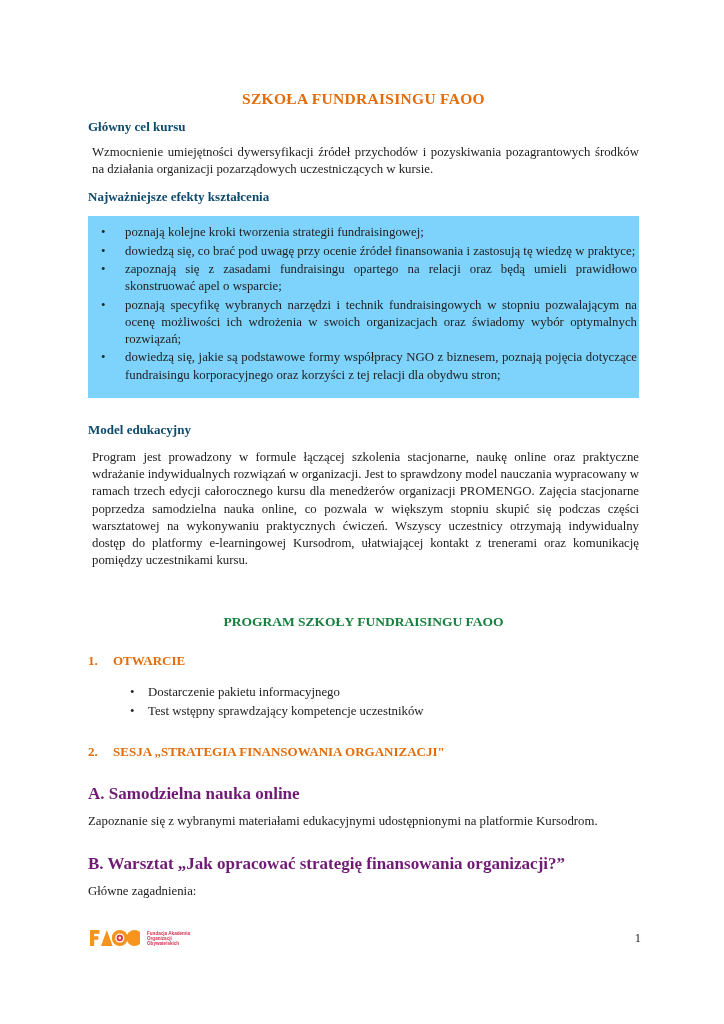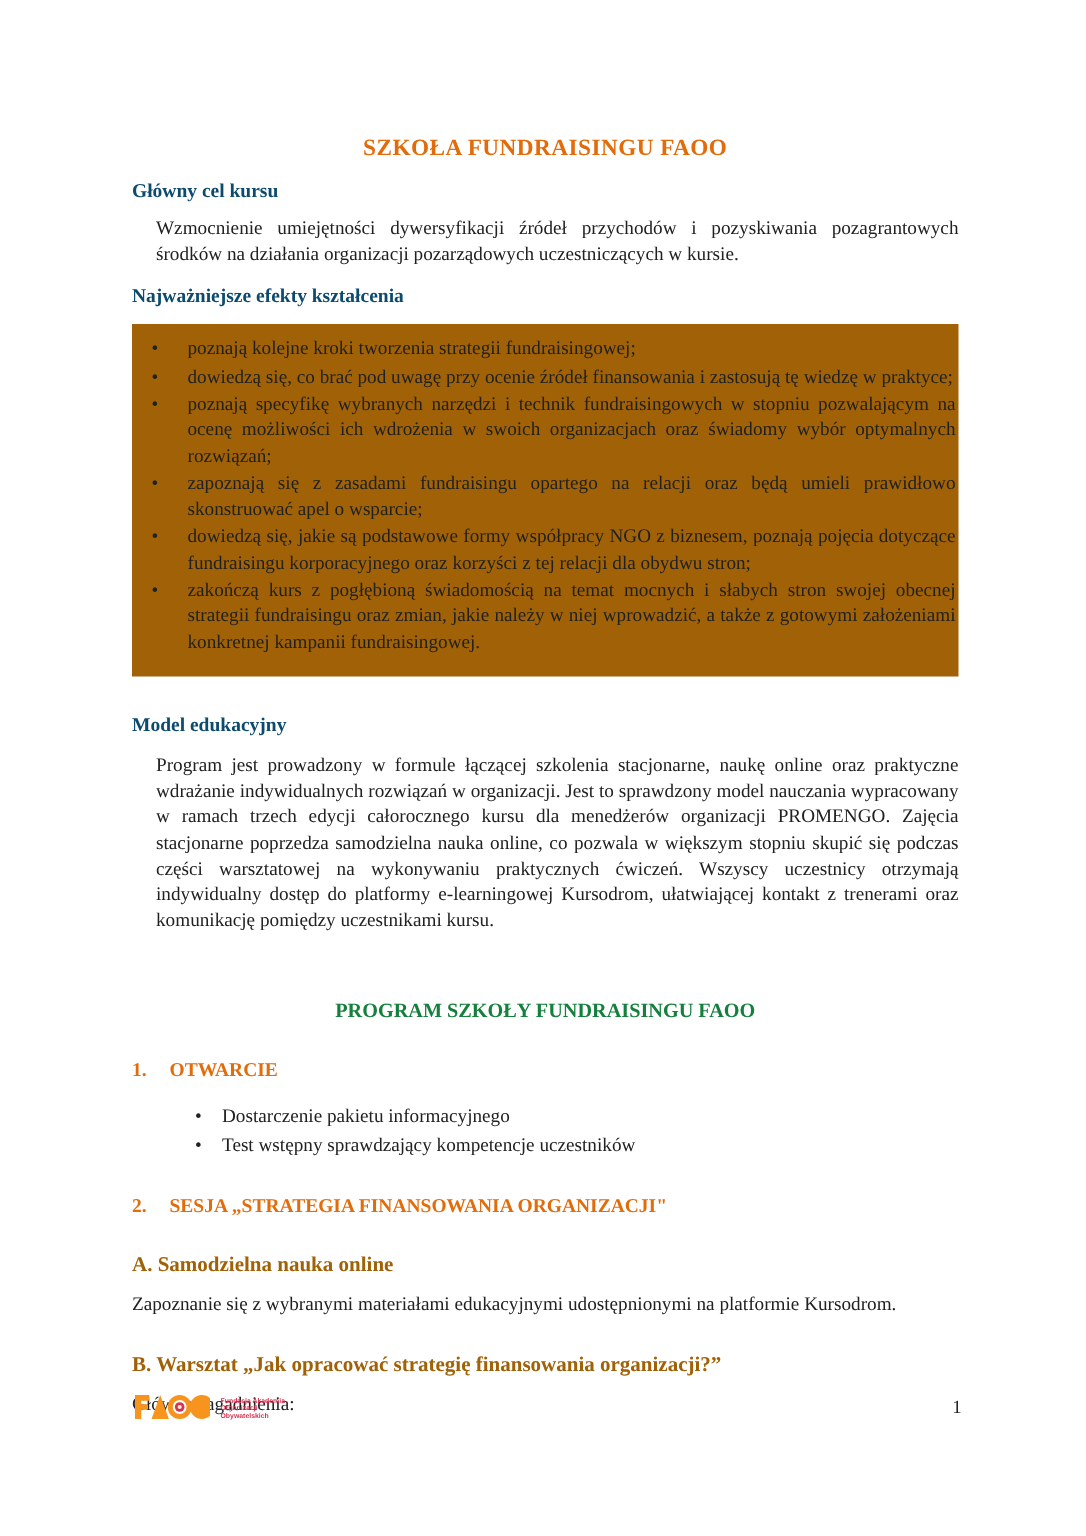--- a/index.html
+++ b/index.html
@@ -24,33 +24,33 @@
     letter-spacing:.3px;
     color:#E36C0A;
   }
   .sec-heading{
     margin:11px 0 0 0;
     font-size:13px;
     font-weight:bold;
     color:#0c4a6e;
   }
   .body-par{
-    margin:9px 0 0 16px;
+    margin:9px 0 0 4px;
     font-size:12.8px;
     line-height:17.2px;
     text-align:justify;
   }
   .plain-par{
     margin:9px 0 0 0;
     font-size:12.8px;
     line-height:17.2px;
   }
   .gray-box{
     margin:11px 0 0 0;
-    background:#a16207;
+    background:#7dd3fc;
     padding:8px 2px 13px 0;
   }
   .gray-box ul{
     margin:0;
     padding:0;
     list-style:none;
   }
   .gray-box li{
     position:relative;
     margin:0 0 1px 0;
@@ -91,23 +91,23 @@
     font-size:12.8px;
     line-height:19px;
   }
   .sub-bullets li::before{
     content:"•";
     position:absolute;
     left:42px;top:0;
   }
   .sub-heading{
     margin:24px 0 0 0;
-    font-size:14px;
+    font-size:17px;
     font-weight:bold;
-    color:#a16207;
+    color:#701a75;
   }
   .footer-logo{
     position:absolute;
     left:90px;top:929px;
     display:flex;
     align-items:flex-start;
   }
   .logo-mark{display:block;}
   .logo-subtext{
     margin-left:7px;
@@ -135,24 +135,23 @@
 
     <h2 class="sec-heading">Główny cel kursu</h2>
     <p class="body-par">Wzmocnienie umiejętności dywersyfikacji źródeł przychodów i pozyskiwania pozagrantowych środków na działania organizacji pozarządowych uczestniczących w kursie.</p>
 
     <h2 class="sec-heading">Najważniejsze efekty kształcenia</h2>
 
     <div class="gray-box">
       <ul>
         <li>poznają kolejne kroki tworzenia strategii fundraisingowej;</li>
         <li>dowiedzą się, co brać pod uwagę przy ocenie źródeł finansowania i zastosują tę wiedzę w praktyce;</li>
+        <li>zapoznają się z zasadami fundraisingu opartego na relacji oraz będą umieli prawidłowo skonstruować apel o wsparcie;</li>
         <li>poznają specyfikę wybranych narzędzi i technik fundraisingowych w stopniu pozwalającym na ocenę możliwości ich wdrożenia w swoich organizacjach oraz świadomy wybór optymalnych rozwiązań;</li>
-        <li>zapoznają się z zasadami fundraisingu opartego na relacji oraz będą umieli prawidłowo skonstruować apel o wsparcie;</li>
         <li>dowiedzą się, jakie są podstawowe formy współpracy NGO z biznesem, poznają pojęcia dotyczące fundraisingu korporacyjnego oraz korzyści z tej relacji dla obydwu stron;</li>
-        <li>zakończą kurs z pogłębioną świadomością na temat mocnych i słabych stron swojej obecnej strategii fundraisingu oraz zmian, jakie należy w niej wprowadzić, a także z gotowymi założeniami konkretnej kampanii fundraisingowej.</li>
       </ul>
     </div>
 
     <h2 class="sec-heading" style="margin-top:24px;">Model edukacyjny</h2>
     <p class="body-par" style="margin-top:11px;">Program jest prowadzony w formule łączącej szkolenia stacjonarne, naukę online oraz praktyczne wdrażanie indywidualnych rozwiązań w organizacji. Jest to sprawdzony model nauczania wypracowany w ramach trzech edycji całorocznego kursu dla menedżerów organizacji PROMENGO. Zajęcia stacjonarne poprzedza samodzielna nauka online, co pozwala w większym stopniu skupić się podczas części warsztatowej na wykonywaniu praktycznych ćwiczeń. Wszyscy uczestnicy otrzymają indywidualny dostęp do platformy e-learningowej Kursodrom, ułatwiającej kontakt z trenerami oraz komunikację pomiędzy uczestnikami kursu.</p>
 
     <h2 class="center-heading">PROGRAM SZKOŁY FUNDRAISINGU FAOO</h2>
 
     <div class="num-item">
       <span class="num">1.</span>

